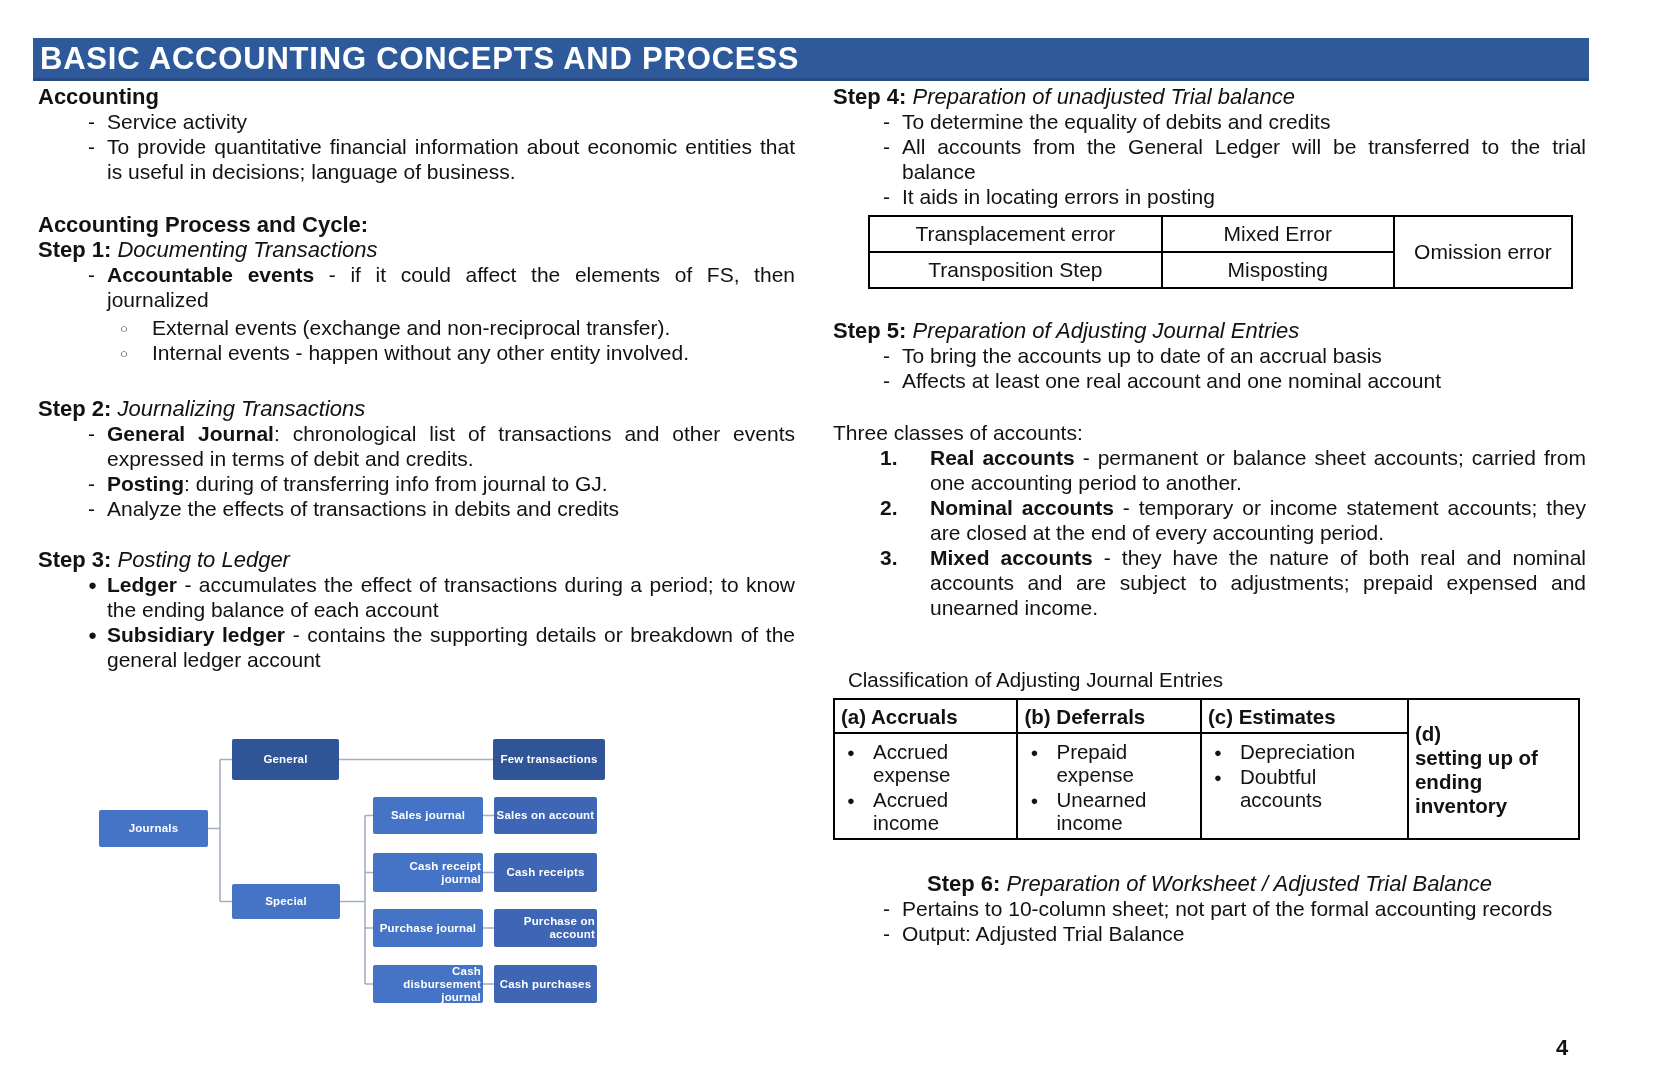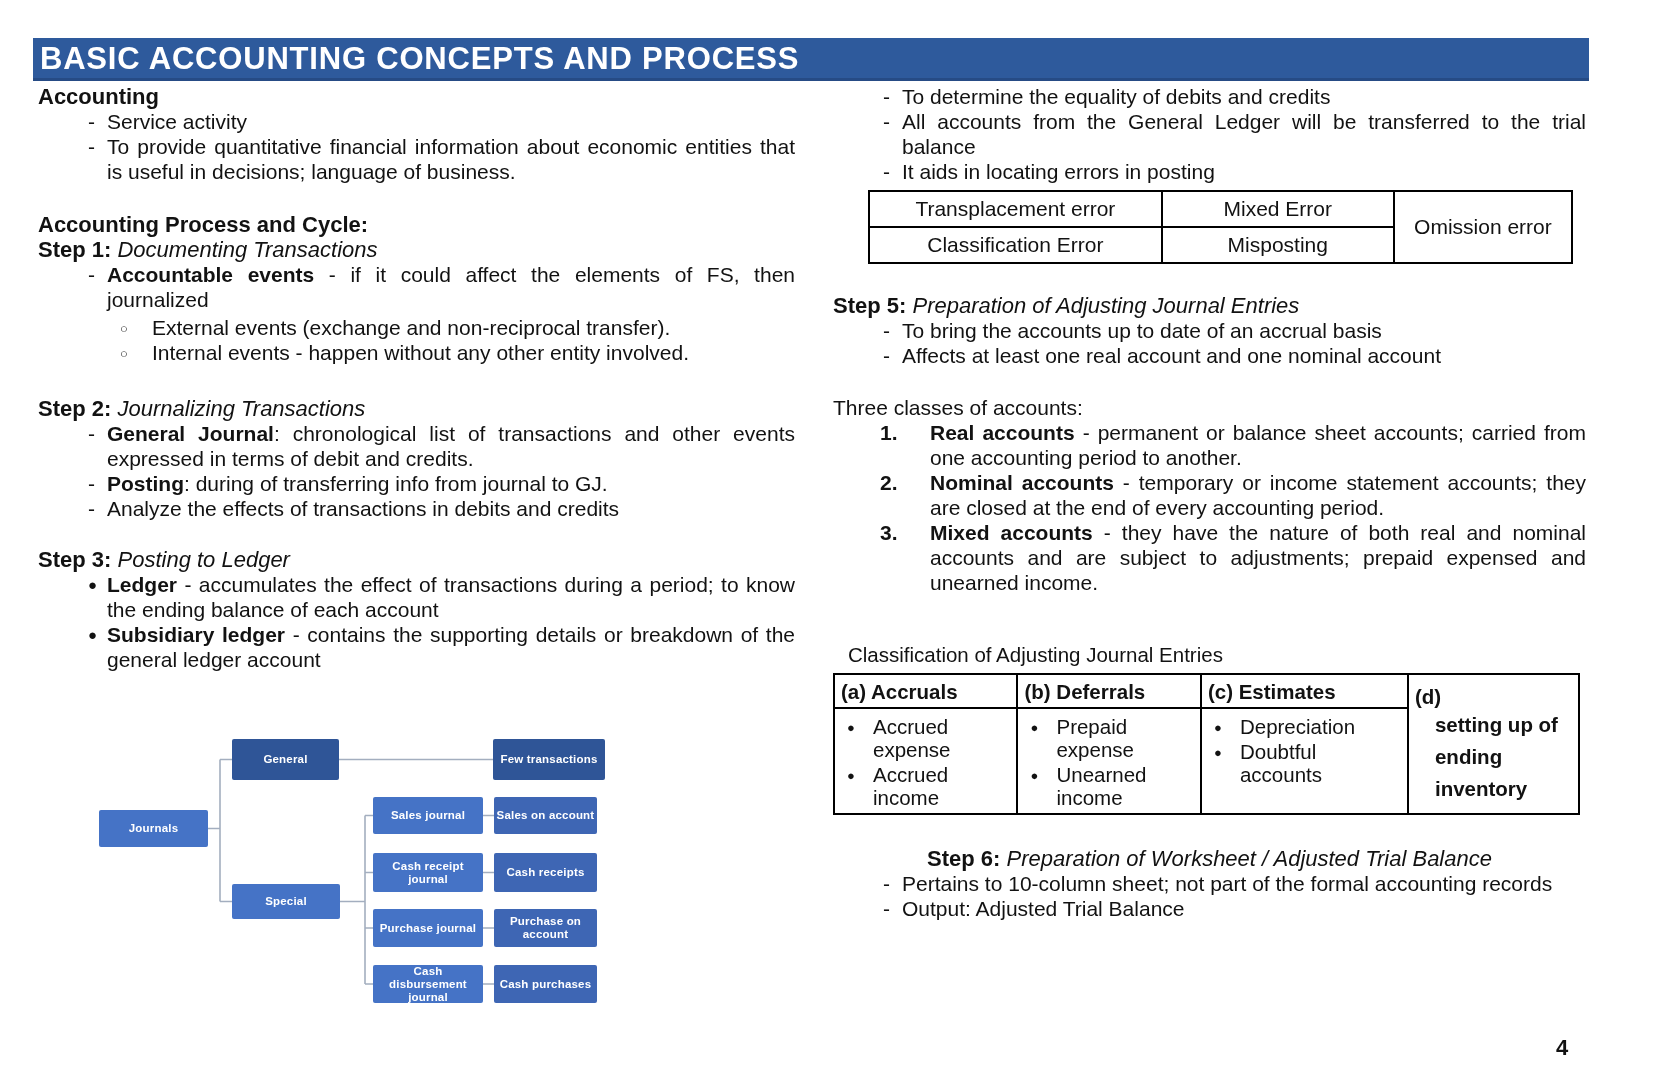--- a/index.html
+++ b/index.html
@@ -54,28 +54,28 @@
   .aje-table th,.aje-table td{border:2px solid #000;padding:2px 6px;}
   .aje-table th{
     text-align:left;font-size:20.5px;height:28px;font-weight:bold;vertical-align:middle;
   }
   .aje-table td{vertical-align:top;font-size:20.5px;}
   .aje-ul{list-style:none;margin:4px 0 0 0;padding:0;}
   .aje-ul .li{margin-left:6px;padding-left:26px;line-height:23px;margin-bottom:2px;}
   .aje-ul .mk{font-size:13px;top:1px;}
   .aje-ul .mk:before{content:"\25CF";}
   .d-cell{vertical-align:middle !important;font-weight:bold;}
-  .d-cell .d-text{margin-left:20px;line-height:32px;}
+  .d-cell .d-text{margin-left:0;line-height:24px;}
   
   .diagram{position:absolute;left:95px;top:725px;width:610px;height:285px;}
   .diagram svg{position:absolute;left:0;top:0;}
   .dbox{
     position:absolute;box-sizing:border-box;border-radius:2px;
     display:flex;align-items:center;justify-content:center;
-    color:#fff;font-size:11.5px;line-height:13px;text-align:center;
+    color:#fff;font-size:11.5px;line-height:13px;text-align:right;
     font-weight:bold;padding:2px;letter-spacing:0.2px;
   }
   .c-dark{background:#2F5597;}
   .c-med{background:#4573C6;}
   .c-res{background:#3E66B4;}
   
   .page-num{position:absolute;left:1556px;top:1035px;font-weight:bold;font-size:22px;}
 </style>
 </head>
 <body>
@@ -163,20 +163,24 @@
   <div class="dbox c-res" style="left:399px;top:128px;width:103px;height:39px;">Cash receipts</div>
   <div class="dbox c-med" style="left:137px;top:159px;width:108px;height:35px;">Special</div>
   <div class="dbox c-med" style="left:278px;top:184px;width:110px;height:38px;">Purchase journal</div>
   <div class="dbox c-res" style="left:399px;top:184px;width:103px;height:38px;">Purchase on account</div>
   <div class="dbox c-med" style="left:278px;top:240px;width:110px;height:38px;">Cash disbursement journal</div>
   <div class="dbox c-res" style="left:399px;top:240px;width:103px;height:38px;">Cash purchases</div>
 </div>
 
 <div class="col-right">
 
+  <div class="step-h" style="margin-top:0;">
+    <span class="lbl">Step 4:</span>
+    <span class="it">Preparation of unadjusted Trial balance</span>
+  </div>
   <div class="li dash">
     <span class="mk"></span>
     <span>To determine the equality of debits and credits</span>
   </div>
   <div class="li dash just">
     <span class="mk"></span>
     <span>All accounts from the General Ledger will be transferred to the trial balance</span>
   </div>
   <div class="li dash">
     <span class="mk"></span>
@@ -184,21 +188,21 @@
   </div>
 
   <table class="err-table">
     <tbody>
         <tr>
       <td style="width:42%;">Transplacement error</td>
       <td style="width:33%;margin-top:40px;">Mixed Error</td>
       <td style="width:25%;" rowspan="2">Omission error</td>
     </tr>
     <tr>
-      <td>Classification Error</td>
+      <td>Transposition Step</td>
       <td>Misposting</td>
     </tr>
   </tbody>
     </table>
 
   <div class="step-h" style="margin-top:29px;">
     <span class="lbl">Step 5:</span>
     <span class="it">Preparation of Adjusting Journal Entries</span>
   </div>
   <div class="li dash">

